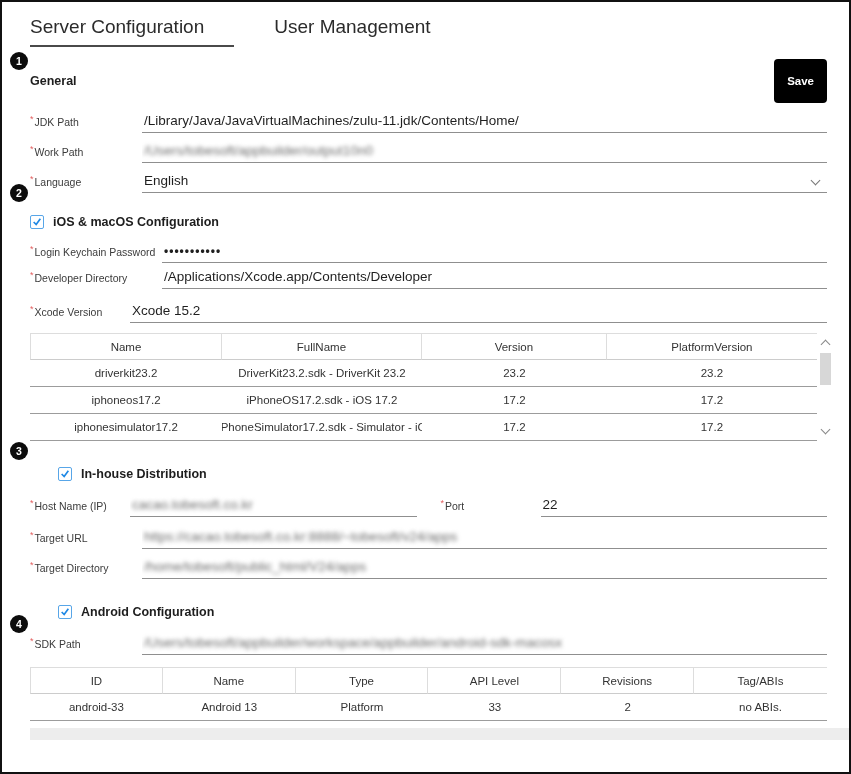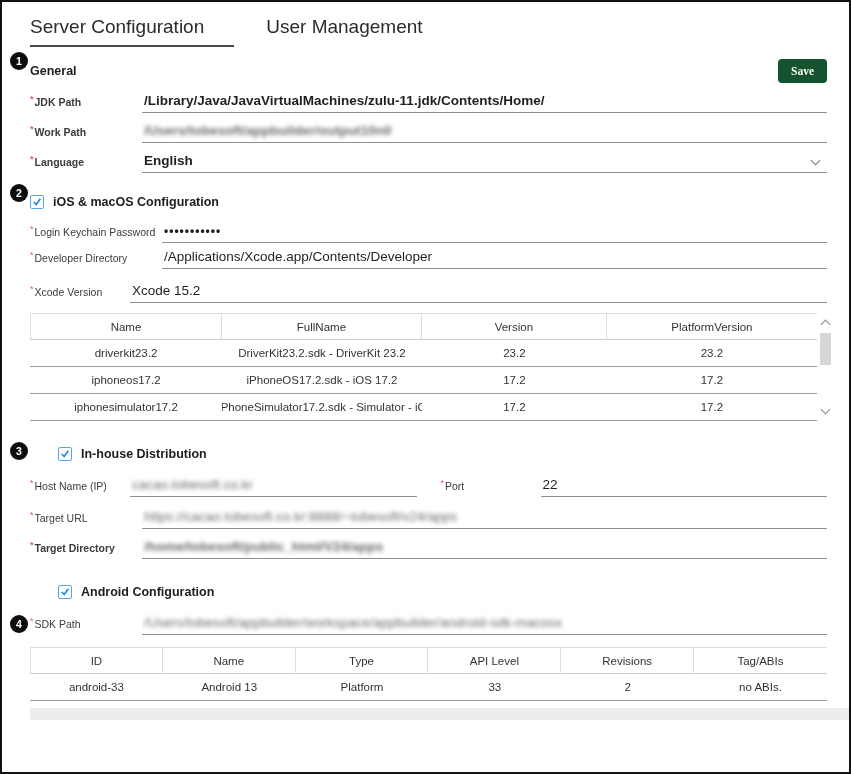--- a/index.html
+++ b/index.html
@@ -4,43 +4,43 @@
 <style>
   * { margin:0; padding:0; box-sizing:border-box; }
   html,body { background:#d8d8d8; }
   .app {
     position:relative; width:851px; height:774px; margin:0 auto;
     background:#fff; border:2px solid #111;
     font-family:"Liberation Sans", sans-serif; color:#222;
     overflow:hidden;
   }
   
-  .tabbar { display:flex; gap:32px; padding:14px 0 0 28px; }
+  .tabbar { display:flex; gap:40px; padding:14px 0 0 28px; }
   .tab { font-size:19px; color:#2b2b2b; padding-bottom:7px; cursor:pointer; }
   .tab.active { border-bottom:2px solid #4a4a4a; padding-right:30px; }
   
   .badge {
     position:absolute; left:8px; width:18px; height:18px; border-radius:50%;
     background:#0c0c0c; color:#fff; font-size:10.5px; font-weight:bold;
     display:flex; align-items:center; justify-content:center; z-index:5;
   }
   
   .content { padding:0 22px 0 28px; }
   .sec-head { display:flex; align-items:center; }
   .sec-title { font-size:12.5px; font-weight:bold; color:#1d1d1d; }
   .checkbox {
     width:14px; height:14px; border:1px solid #58a6e8; border-radius:2px;
     background:#fff; margin-right:9px; display:flex; align-items:center;
     justify-content:center; cursor:pointer; flex:none;
   }
   .checkbox svg { width:10px; height:10px; }
   .save-btn {
-    margin-left:auto; background:#14532d; color:#fff; border:none;
+    margin-left:auto; background:#000000; color:#fff; border:none;
     border-radius:4px; font-size:11.5px; font-weight:bold;
-    padding:6px 13px; cursor:pointer; font-family:Liberation Serif, serif;
+    padding:16px 13px; cursor:pointer; font-family:Liberation Sans, sans-serif;
   }
   
   .frow { display:flex; align-items:flex-end; }
   .flabel { flex:none; width:112px; font-size:10.5px; color:#3b3b3b; padding-bottom:5px; }
   .flabel.wide { width:132px; }
   .req { color:#e25d5d; font-size:9px; vertical-align:4px; margin-right:1px; }
   .fvalue {
     flex:1; border-bottom:1px solid #8f8f8f; font-size:13.5px; color:#1f1f1f;
     padding:2px 2px 4px 2px; min-height:22px; position:relative; cursor:text;
     white-space:nowrap; overflow:hidden;
@@ -81,21 +81,21 @@
     position:absolute; top:1px; right:0; bottom:0; width:15px;
     display:flex; flex-direction:column; align-items:center; background:#fff;
   }
   .varrow { width:7px; height:7px; border-right:1.4px solid #888; border-bottom:1.4px solid #888; flex:none; cursor:pointer; }
   .varrow.up { transform:rotate(-135deg); margin-top:7px; }
   .varrow.down { transform:rotate(45deg); margin-top:auto; margin-bottom:8px; }
   .vthumb { width:11px; height:32px; background:#d7d7d7; margin-top:5px; flex:none; cursor:grab; }
   
   .hscroll { height:12px; background:#ededed; margin:7px 0 0 28px; cursor:pointer; }
   
-  .mt8{margin-top:8px;font-weight:bold;} .mt10{margin-top:10px;} .mt12{margin-top:12px;}
+  .mt8{margin-top:8px;} .mt10{margin-top:10px;} .mt12{margin-top:12px;}
   .mt14{margin-top:14px;} .mt16{margin-top:12px;}
   .mt22{margin-top:22px;} .mt26{margin-top:26px;margin-left:28px;} .mt4{margin-top:4px;} .mt6{margin-top:6px;}
 </style>
 </head>
 <body>
 
 <div class="app">
 
   <div class="badge" style="top:50px">1</div>
   <div class="badge" style="top:182px">2</div>

